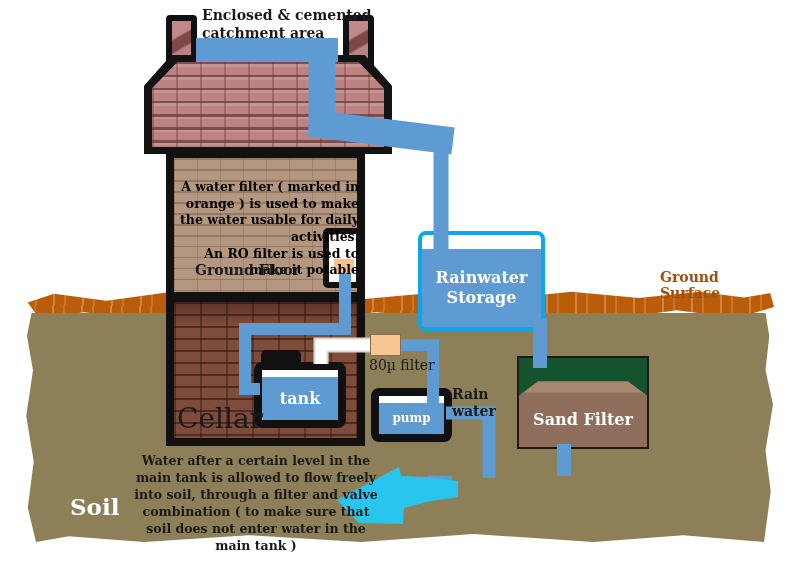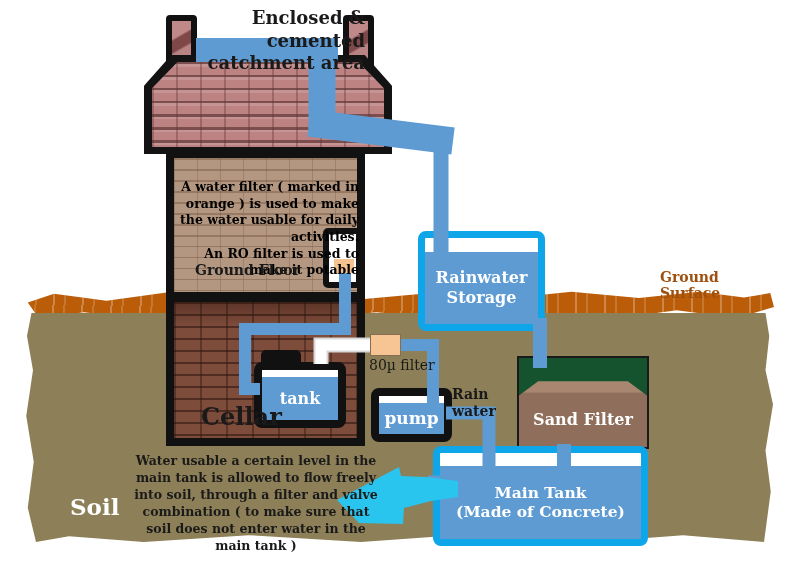--- a/index.html
+++ b/index.html
@@ -32,45 +32,45 @@
       repeating-linear-gradient(90deg, rgba(120,90,70,.35) 0 1.5px, transparent 1.5px 23px);}
   .cellar{left:166px;top:294px;width:199px;height:152px;border:8px solid #111;
     background-color:#7e4c3b;
     background-image:
       linear-gradient(180deg, rgba(30,10,5,.35), rgba(0,0,0,0) 18%),
       repeating-linear-gradient(180deg, rgba(40,18,12,.55) 0 2px, transparent 2px 12px),
       repeating-linear-gradient(90deg, rgba(40,18,12,.4) 0 2px, transparent 2px 26px);}
 
   
   .blackbox{border:8px solid #111;border-radius:8px;background:#fff;}
-  .blackbox9{border:7px solid #0ea5e9;border-radius:8px;background:#fff;}
+  .blackbox9{border:4px solid #0ea5e9;border-radius:8px;background:#fff;}
   .water{position:absolute;left:0;right:0;bottom:0;background:#5e9bd3;
     display:flex;flex-direction:column;align-items:center;justify-content:center;}
   .wlabel{color:#fff;font-weight:bold;text-align:center;line-height:1.22;}
 
   .storage{left:418px;top:231px;width:127px;height:100px;}
   .main-tank{left:433px;top:446px;width:215px;height:100px;}
   .pump-box{left:371px;top:388px;width:81px;height:54px;}
   .cellar-tank{left:254px;top:362px;width:92px;height:66px;}
   .tank-cap{left:261px;top:350px;width:40px;height:22px;background:#111;border-radius:5px;}
   .ro-box{left:323px;top:228px;width:39px;height:60px;border:6px solid #111;border-radius:5px;background:#fff;}
   .ro-orange{left:334px;top:259px;width:20px;height:14px;background:#f6c28f;z-index:6;}
   .micro-filter{left:370px;top:334px;width:31px;height:22px;background:#f6c593;border:1px solid rgba(0,0,0,.45);z-index:6;}
 
   .sand-box{left:517px;top:356px;width:132px;height:93px;border:2px solid #1a1a1a;background:#14532d;}
   .sand{position:absolute;left:0;right:0;bottom:0;top:0;
     clip-path:polygon(0 42%,15% 26%,85% 26%,100% 42%,100% 100%,0 100%);
     background:linear-gradient(180deg,#a8866f 0 38%, #8f6f5c 40%);}
 
   
   .txt{color:#1a1a1a;}
-  .catchment-label{left:190px;top:7px;width:175px;text-align:right;font-size:18px;font-weight:bold;line-height:1.25;}
+  .catchment-label{left:202px;top:7px;width:175px;text-align:left;font-size:14px;font-weight:bold;line-height:1.25;}
   .gf-note{left:177px;top:179px;width:182px;font-size:12.5px;font-weight:600;line-height:1.33;text-align:right;}
   .gf-title{left:195px;top:262px;font-size:14px;font-weight:bold;}
-  .cellar-title{left:177px;top:402px;font-size:24px;font-weight:bold;padding-left:24px;}
+  .cellar-title{left:177px;top:402px;font-size:28px;font-weight:normal;}
   .micro-label{left:369px;top:357px;width:76px;font-size:14px;font-weight:400;}
   .rainwater-label{left:452px;top:365px;width:50px;font-size:14px;font-weight:600;line-height:1.2;margin-top:21px;}
   .surface-label{left:660px;top:269px;width:120px;font-size:14px;font-weight:bold;color:#a0500e;}
   .soil-label{left:70px;top:493px;font-size:23px;font-weight:bold;color:#fff;}
   .overflow-note{left:128px;top:452px;width:256px;text-align:center;font-size:12.5px;font-weight:600;line-height:1.36;}
 
   .z1{z-index:1}.z2{z-index:2}.z3{z-index:3}.z7{z-index:7}
   svg.pipes{position:absolute;left:0;top:0;z-index:5;}
 </style>
 </head>
@@ -95,30 +95,24 @@
     <div class="water" style="top:14px;">
       <div class="wlabel" style="font-size:16px;width:100px;">Rainwater Storage</div>
     </div>
   </div>
 
   <div class="abs sand-box z3">
     <div class="sand"></div>
     <div class="abs wlabel" style="left:0;right:0;top:52px;font-size:16px;">Sand Filter</div>
   </div>
 
-  <div class="abs main-tank blackbox9 z3">
-    <div class="water" style="top:13px;">
-      <div class="wlabel" style="font-size:15.5px;">Main Tank</div>
-      <div class="wlabel" style="font-size:15.5px;">(Made of Concrete)</div>
-    </div>
-  </div>
 
   <div class="abs pump-box blackbox z3">
     <div class="water" style="top:7px;">
-      <div class="wlabel" style="font-size:17px;">pump</div>
+      <div class="wlabel" style="font-size:12px;">pump</div>
     </div>
   </div>
 
   <div class="abs tank-cap z3"></div>
   <div class="abs cellar-tank blackbox z3">
     <div class="water" style="top:7px;justify-content:center;">
       <div class="wlabel" style="font-size:16px;">tank</div>
     </div>
   </div>
 
@@ -147,15 +141,15 @@
   <div class="abs gf-note z7">
     <div>A water filter ( marked in orange ) is used to make the water usable for daily activities.</div>
     <div>An RO filter is used to make it potable</div>
   </div>
   <div class="abs txt gf-title z7">Ground Floor</div>
   <div class="abs txt cellar-title z7">Cellar</div>
   <div class="abs txt micro-label z7">80µ filter</div>
   <div class="abs txt rainwater-label z7">Rain water</div>
   <div class="abs surface-label z7">Ground Surface</div>
   <div class="abs soil-label z7">Soil</div>
-  <div class="abs txt overflow-note z7">Water usable a certain level in the main tank is allowed to flow freely into soil, through a filter and valve combination ( to make sure that soil does not enter water in the main tank )</div>
+  <div class="abs txt overflow-note z7">Water after a certain level in the main tank is allowed to flow freely into soil, through a filter and valve combination ( to make sure that soil does not enter water in the main tank )</div>
 
 </div>
 
 </body></html>

